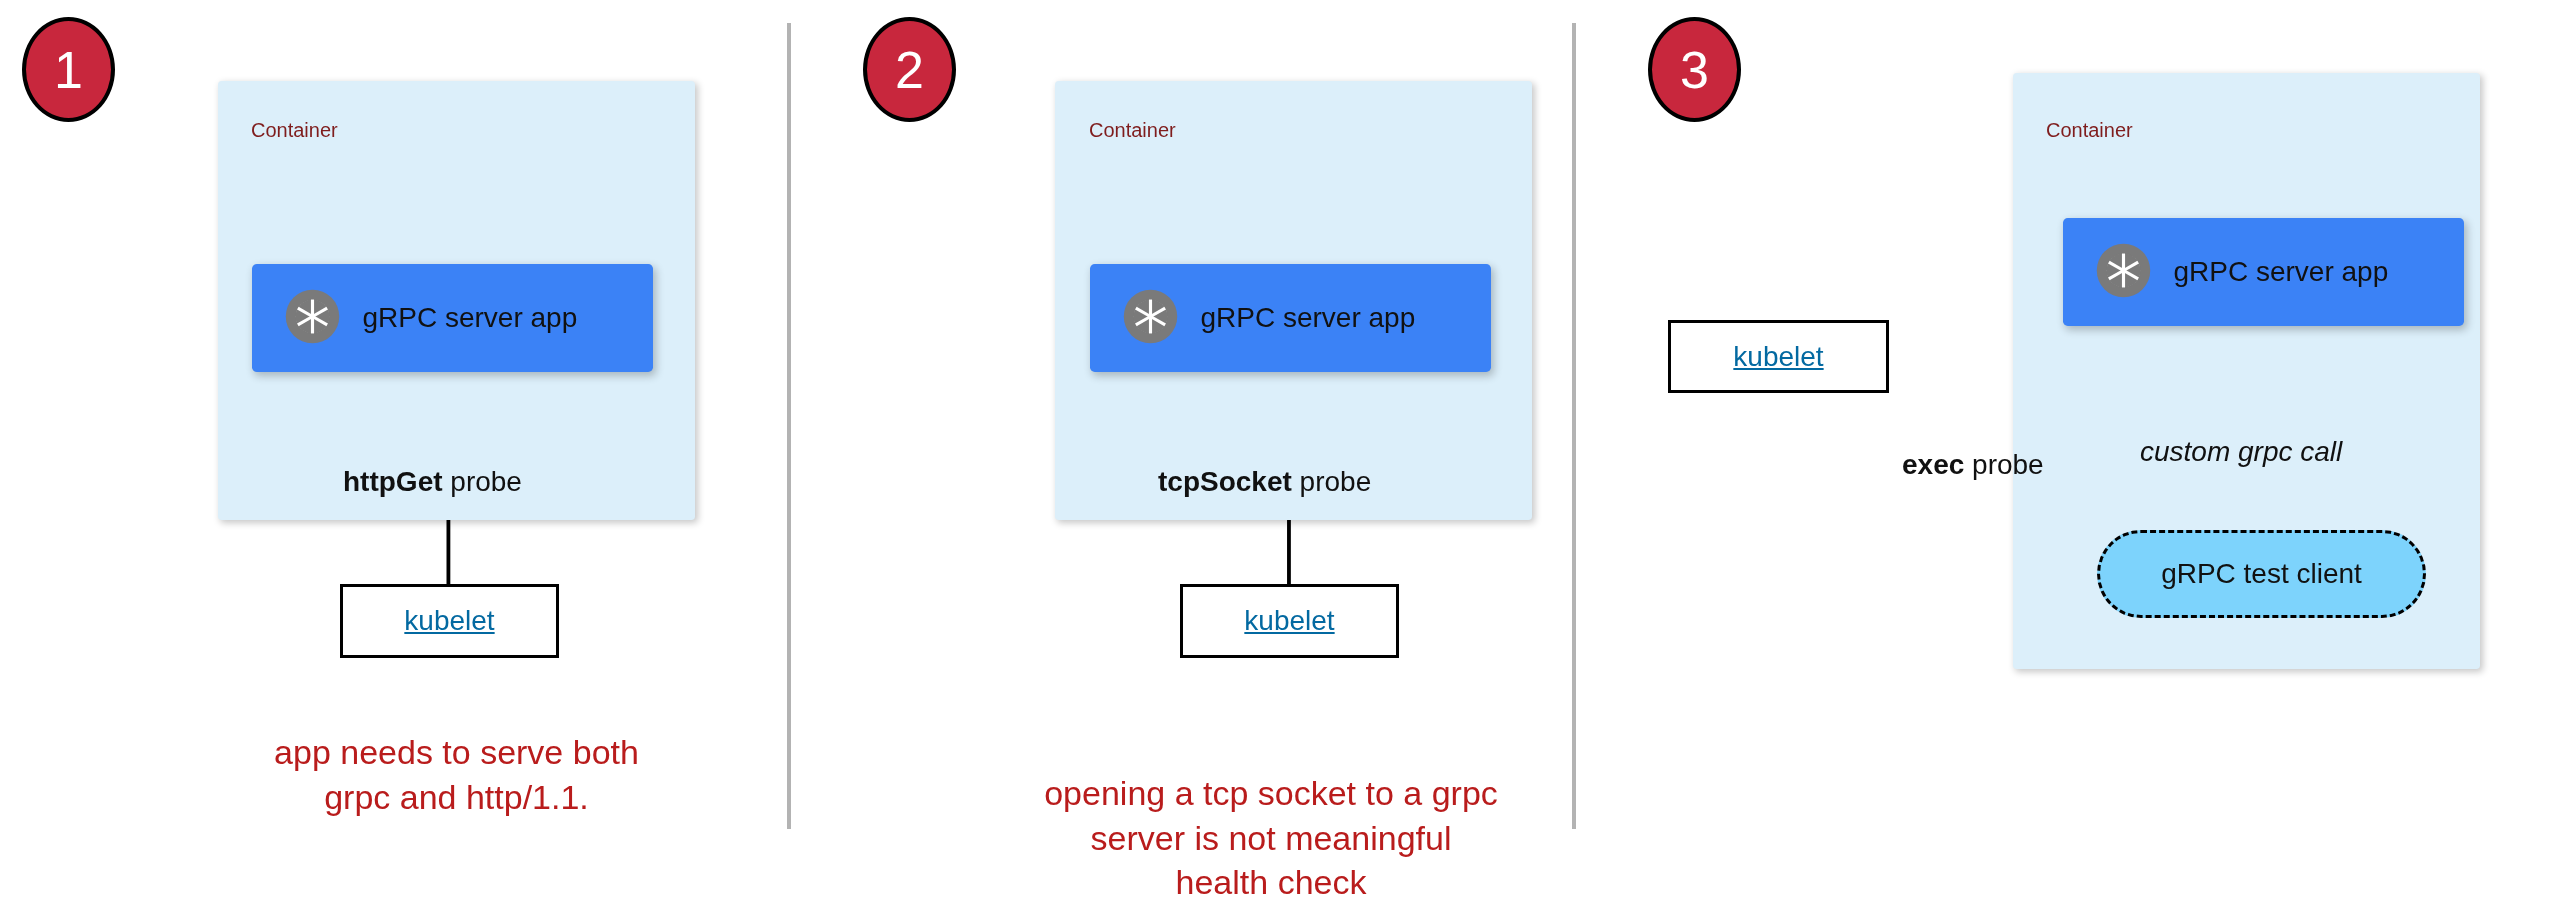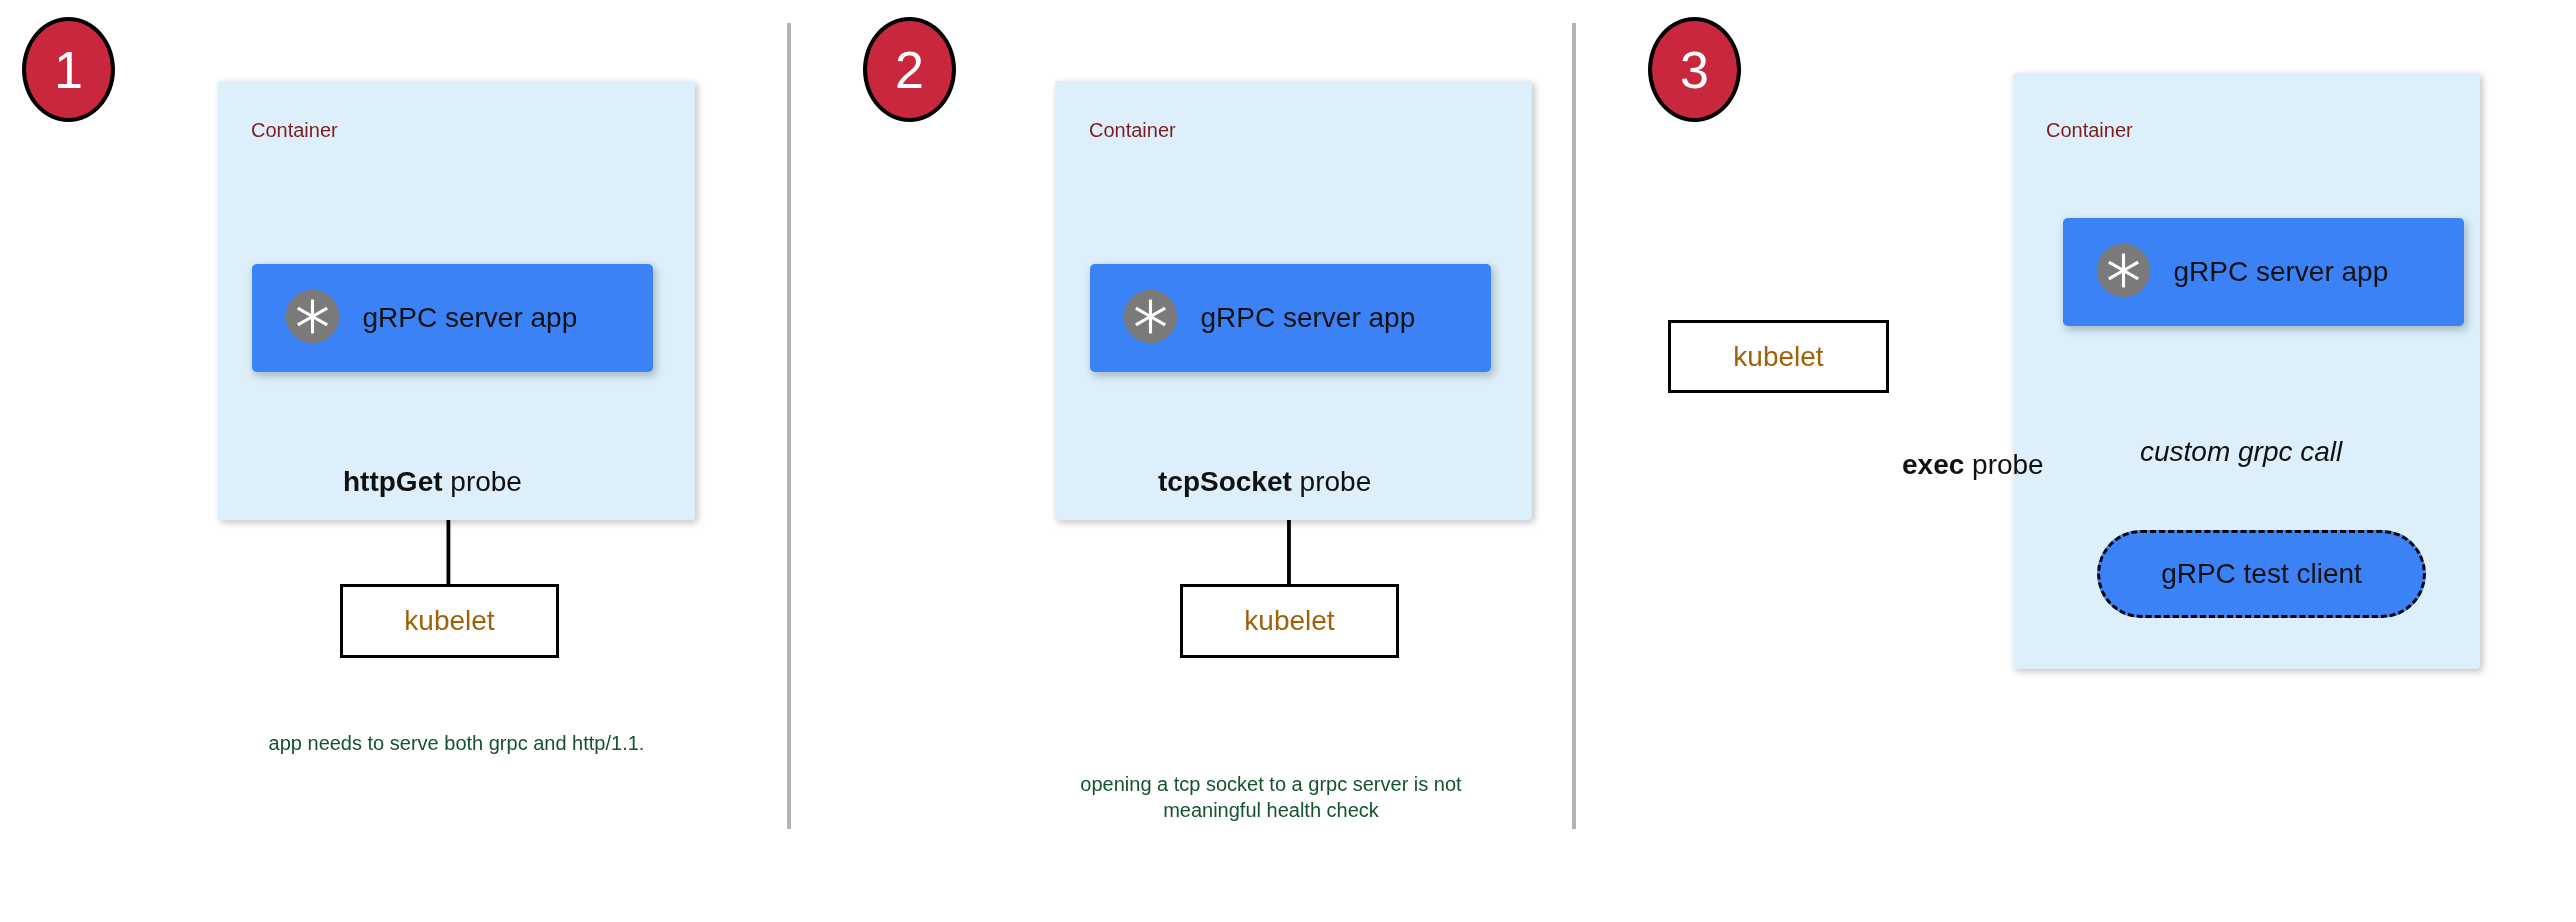--- a/index.html
+++ b/index.html
@@ -89,27 +89,28 @@
   
   .kubelet-box {
     position: absolute;
     background: #ffffff;
     border: 3.8px solid #000000;
     box-sizing: border-box;
     display: flex;
     align-items: center;
     justify-content: center;
     font-size: 28px;
-    color: #a16207;
+    color: #0369a1;
+    text-decoration: underline;
   }
 
   
   .test-client-box {
     position: absolute;
-    background: #3b82f6;
+    background: #7dd3fc;
     border: 3.8px dashed #000000;
     border-radius: 46px;
     box-sizing: border-box;
     display: flex;
     align-items: center;
     justify-content: center;
     font-size: 28px;
     color: #111111;
     white-space: nowrap;
   }
@@ -119,23 +120,23 @@
     position: absolute;
     font-size: 28px;
     color: #111111;
     white-space: nowrap;
   }
   .edge-label b { font-weight: 700; }
 
   
   .caption {
     position: absolute;
-    font-size: 20px;
+    font-size: 34px;
     line-height: 1.31;
-    color: #14532d;
+    color: #b91c1c;
     text-align: center;
   }
 
   
   .edges {
     position: absolute;
     left: 0; top: 0;
     width: 2576px;
     height: 923px;
     pointer-events: none;

